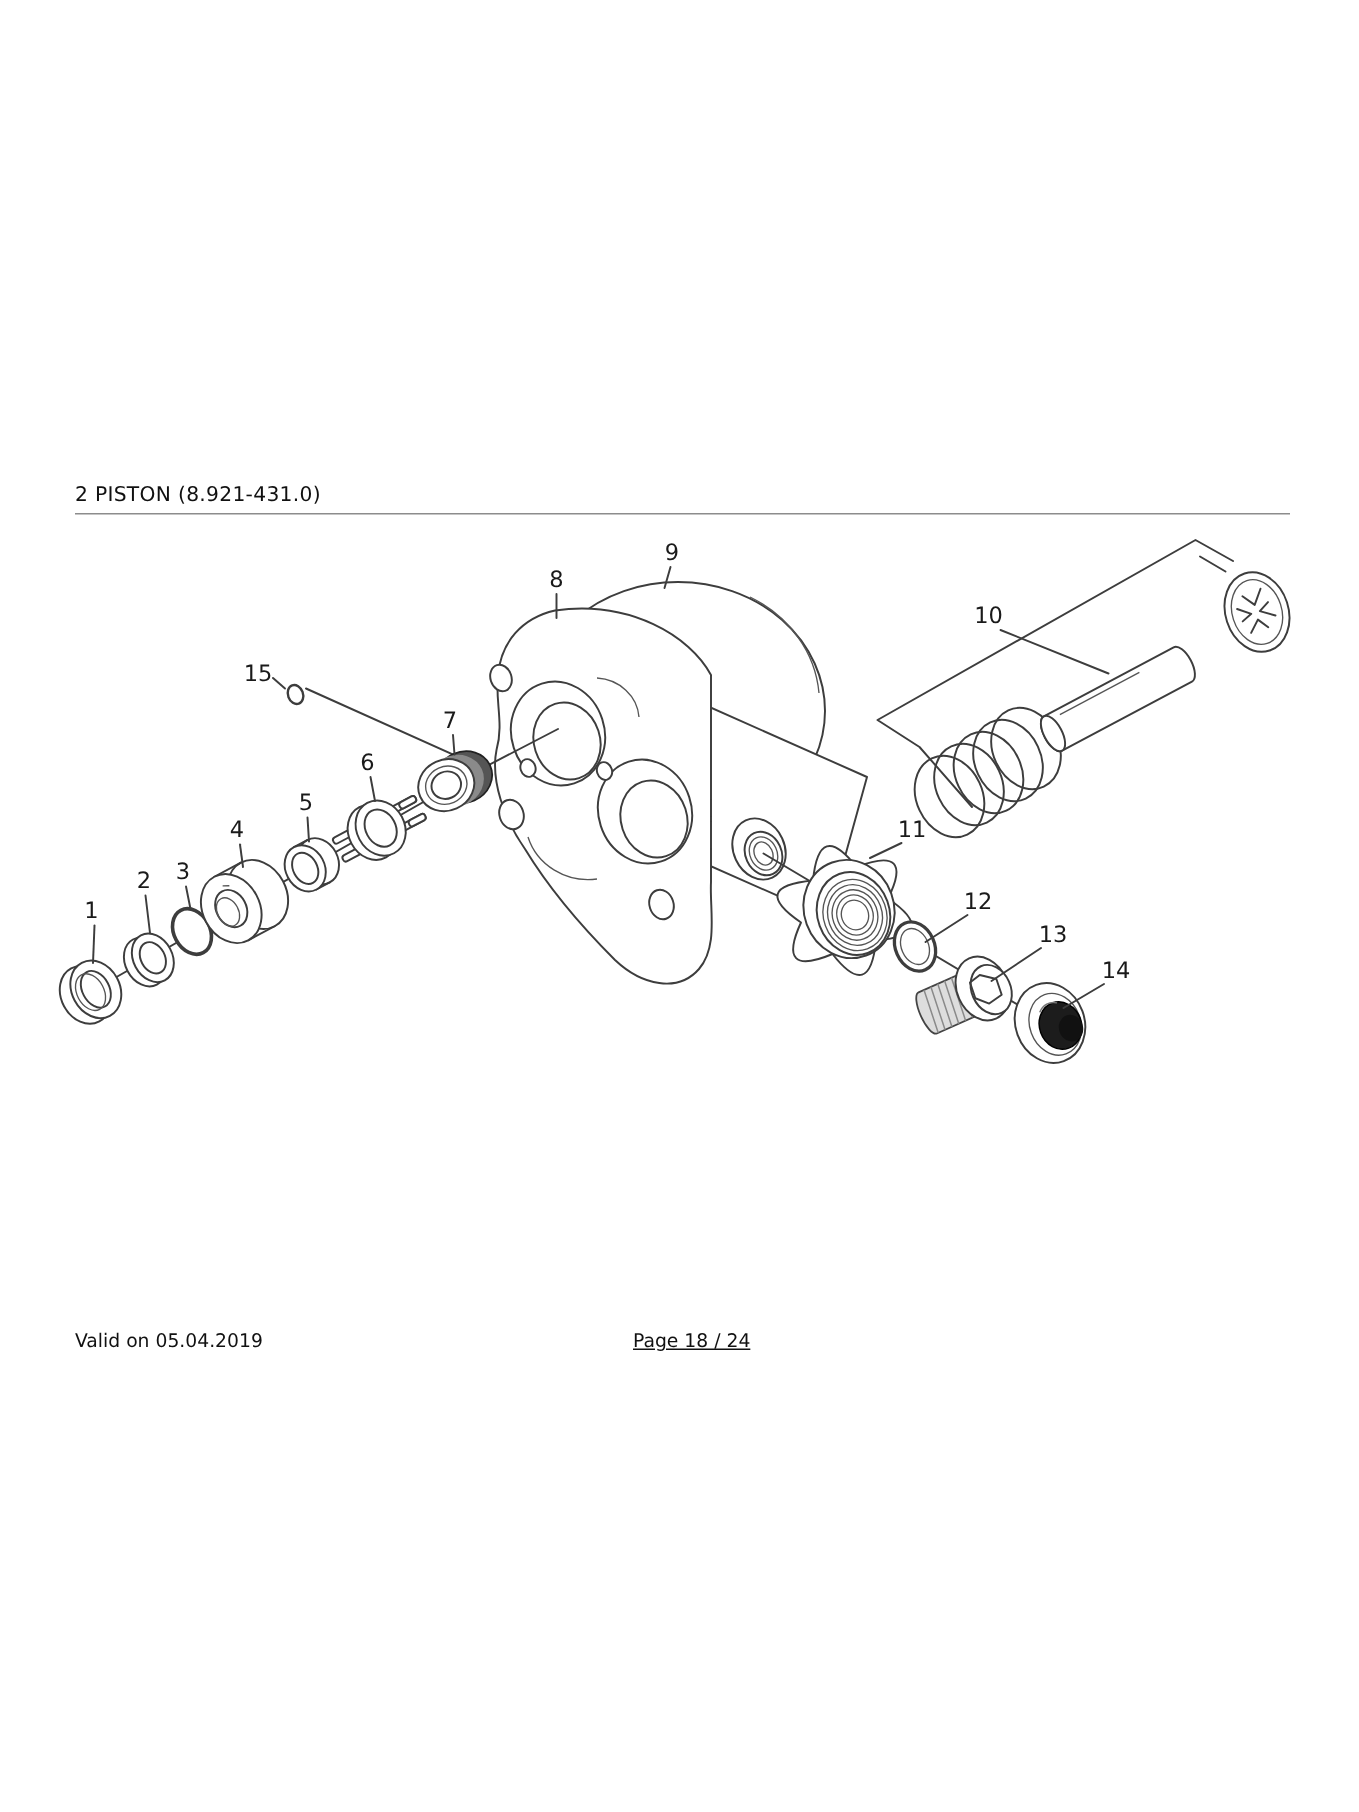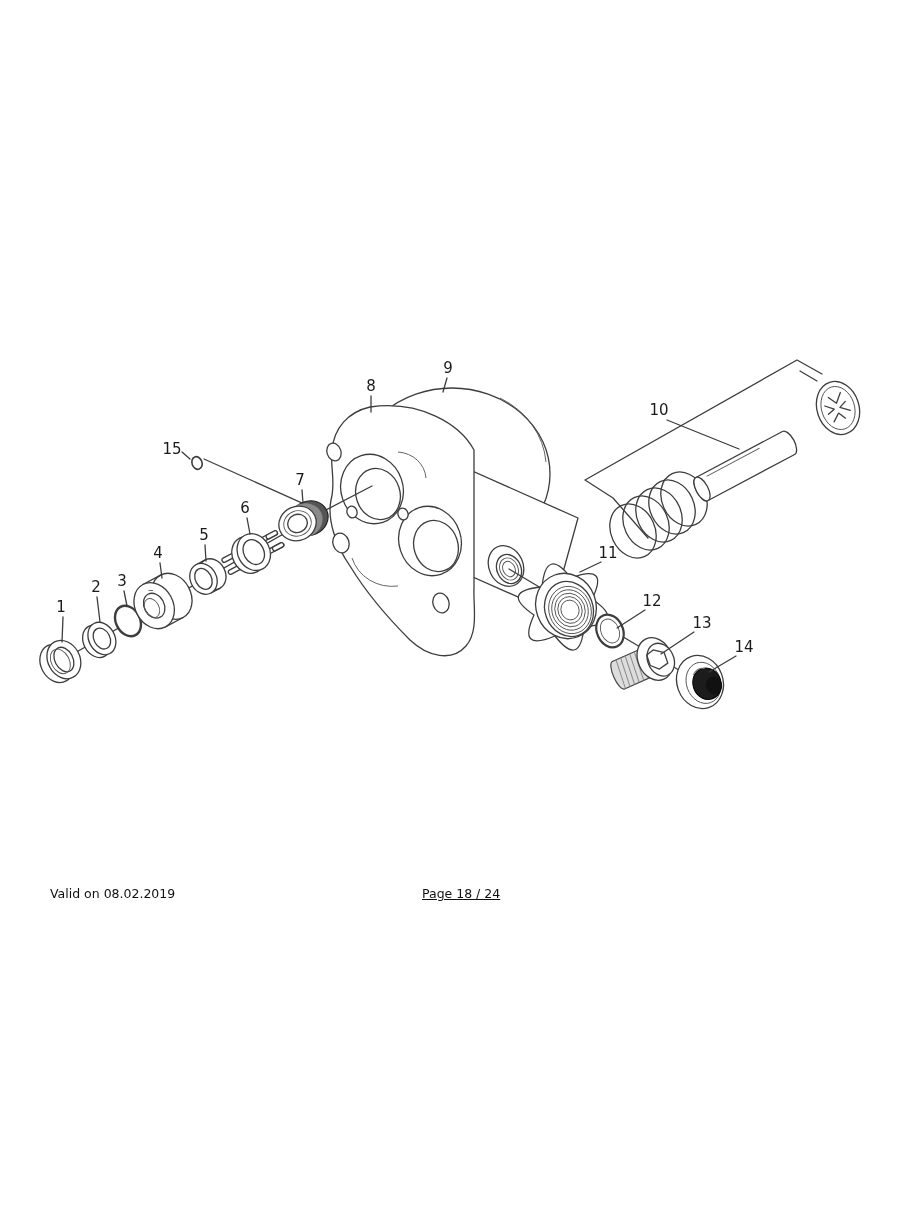--- a/index.html
+++ b/index.html
@@ -18,20 +18,24 @@
   .callout{font-size:15px;fill:#1a1a1a;text-anchor:middle;font-family:"DejaVu Sans","Liberation Sans",sans-serif;}
   .footer-text{position:absolute;font-size:12.5px;color:#111;}
   #footer-valid{left:50px;top:886px;}
   #footer-page{left:422px;top:886px;text-decoration:underline;}
 </style>
 </head>
 <body>
 
 <div id="page">
 
+  <div id="title-block">
+    <span id="page-title">2 PISTON (8.921-431.0)</span>
+    <hr id="title-divider">
+  </div>
 
   <svg id="diagram-svg" width="906" height="1208" viewBox="0 0 906 1208" xmlns="http://www.w3.org/2000/svg">
 
     <g>
       <ellipse class="wh" cx="452" cy="474" rx="98" ry="86"></ellipse>
       <path class="thin" d="M 500,398 A 88 80 0 0 1 546,462"></path>
     </g>
 
     <g>
       <path class="wh" d="M 452,462 L 578,518 L 552,612 L 448,566 Z"></path>
@@ -226,16 +230,16 @@
       <text class="callout" x="702" y="628">13</text>
 
       <line class="ln" stroke-width="1" x1="736" y1="656" x2="709" y2="672"></line>
       <text class="callout" x="744" y="652">14</text>
 
       <line class="ln" stroke-width="1" x1="182" y1="452" x2="190" y2="459"></line>
       <text class="callout" x="172" y="454">15</text>
     </g>
   </svg>
 
-  <div class="footer-text" id="footer-valid">Valid on 08.02.2019</div>
+  <div class="footer-text" id="footer-valid">Valid on 05.04.2019</div>
   <div class="footer-text" id="footer-page">Page 18 / 24</div>
 
 </div>
 
 </body></html>

